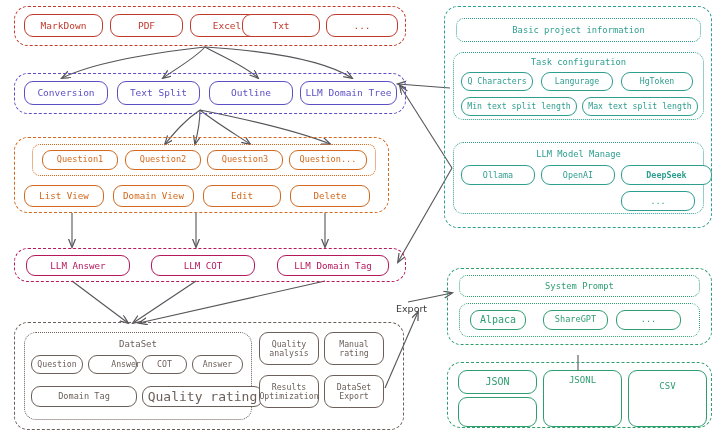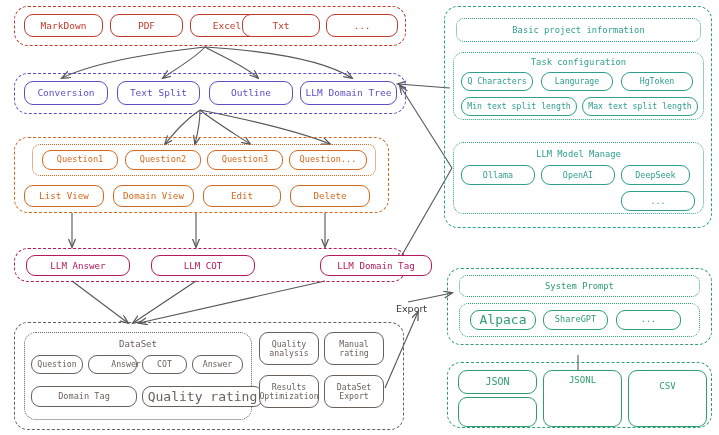--- a/index.html
+++ b/index.html
@@ -105,21 +105,21 @@
   <div class="chip" style="left:289px; top:150px; width:78px; height:20px; border-color:#d2691e; color:#d2691e; font-size:8.6px;">Question...</div>
 
   <div class="chip" style="left:24px; top:185px; width:80px; height:22px; border-color:#d2691e; color:#d2691e; font-size:9.2px;">List View</div>
   <div class="chip" style="left:113px; top:185px; width:81px; height:22px; border-color:#d2691e; color:#d2691e; font-size:9.2px;">Domain View</div>
   <div class="chip" style="left:203px; top:185px; width:78px; height:22px; border-color:#d2691e; color:#d2691e; font-size:9.2px;">Edit</div>
   <div class="chip" style="left:290px; top:185px; width:80px; height:22px; border-color:#d2691e; color:#d2691e; font-size:9.2px;">Delete</div>
 
   <div class="grp dashed" style="left:14px; top:248px; width:392px; height:34px; border-color:#b5185c;"></div>
   <div class="chip" style="left:26px; top:255px; width:104px; height:21px; border-color:#b5185c; color:#b5185c; font-size:9.2px;">LLM Answer</div>
   <div class="chip" style="left:151px; top:255px; width:104px; height:21px; border-color:#b5185c; color:#b5185c; font-size:9.2px;">LLM COT</div>
-  <div class="chip" style="left:277px; top:255px; width:112px; height:21px; border-color:#b5185c; color:#b5185c; font-size:9.2px;margin-left:43px;">LLM Domain Tag</div>
+  <div class="chip" style="left:277px; top:255px; width:112px; height:21px; border-color:#b5185c; color:#b5185c; font-size:9.2px;">LLM Domain Tag</div>
 
   <div class="grp dashed" style="left:14px; top:322px; width:390px; height:108px; border-color:#6b5f5a;"></div>
   <div class="grp dotted" style="left:24px; top:332px; width:228px; height:88px; border-color:#6b5f5a; border-radius:12px;"></div>
   <div class="ttl" style="left:24px; top:340px; width:228px; color:#6b5f5a; font-size:9px;">DataSet</div>
 
   <div class="chip" style="left:31px; top:355px; width:52px; height:19px; border-color:#6b5f5a; color:#6b5f5a; font-size:8.2px;">Question</div>
   <div class="chip" style="left:88px; top:355px; width:49px; height:19px; border-color:#6b5f5a; color:#6b5f5a; font-size:8.2px;padding-left:27px;">Answer</div>
   <div class="chip" style="left:142px; top:355px; width:45px; height:19px; border-color:#6b5f5a; color:#6b5f5a; font-size:8.2px;">COT</div>
   <div class="chip" style="left:192px; top:355px; width:51px; height:19px; border-color:#6b5f5a; color:#6b5f5a; font-size:8.2px;">Answer</div>
   <div class="chip" style="left:31px; top:386px; width:106px; height:21px; border-color:#6b5f5a; color:#6b5f5a; font-size:8.6px;">Domain Tag</div>
@@ -146,28 +146,28 @@
   <div class="chip" style="left:461px; top:72px; width:72px; height:19px; border-color:#2e9e8f; color:#2e9e8f; font-size:8.2px;">Q Characters</div>
   <div class="chip" style="left:541px; top:72px; width:72px; height:19px; border-color:#2e9e8f; color:#2e9e8f; font-size:8.2px;">Langurage</div>
   <div class="chip" style="left:621px; top:72px; width:72px; height:19px; border-color:#2e9e8f; color:#2e9e8f; font-size:8.2px;">HgToken</div>
   <div class="chip" style="left:461px; top:97px; width:116px; height:19px; border-color:#2e9e8f; color:#2e9e8f; font-size:8.2px;">Min text split length</div>
   <div class="chip" style="left:582px; top:97px; width:116px; height:19px; border-color:#2e9e8f; color:#2e9e8f; font-size:8.2px;">Max text split length</div>
 
   <div class="grp dotted" style="left:453px; top:142px; width:251px; height:72px; border-color:#2e9e8f; border-radius:10px;"></div>
   <div class="ttl" style="left:453px; top:150px; width:251px; color:#2e9e8f; font-size:8.8px;">LLM Model Manage</div>
   <div class="chip" style="left:461px; top:165px; width:74px; height:20px; border-color:#2e9e8f; color:#2e9e8f; font-size:8.4px;">Ollama</div>
   <div class="chip" style="left:541px; top:165px; width:74px; height:20px; border-color:#2e9e8f; color:#2e9e8f; font-size:8.4px;">OpenAI</div>
-  <div class="chip" style="left:621px; top:165px; width:69px; height:20px; border-color:#2e9e8f; color:#2e9e8f; font-size:8.4px;">DeepSeek</div>
+  <div class="chip" style="left:621px; top:165px; width:91px; height:20px; border-color:#2e9e8f; color:#2e9e8f; font-size:8.4px;font-weight:bold;">DeepSeek</div>
   <div class="chip" style="left:621px; top:191px; width:74px; height:20px; border-color:#2e9e8f; color:#2e9e8f; font-size:8.4px;">...</div>
 
   <div class="grp dashed" style="left:447px; top:268px; width:265px; height:77px; border-color:#2e9e6f;"></div>
   <div class="grp dotted" style="left:459px; top:275px; width:241px; height:22px; border-color:#2e9e6f; border-radius:8px;"></div>
   <div class="ttl" style="left:459px; top:282px; width:241px; color:#2e9e6f; font-size:8.8px;">System Prompt</div>
   <div class="grp dotted" style="left:459px; top:303px; width:241px; height:34px; border-color:#2e9e6f; border-radius:9px;"></div>
-  <div class="chip" style="left:470px; top:310px; width:66px; height:20px; border-color:#2e9e6f; color:#2e9e6f; font-size:13px;">Alpaca</div>
+  <div class="chip" style="left:470px; top:310px; width:56px; height:20px; border-color:#2e9e6f; color:#2e9e6f; font-size:10px;">Alpaca</div>
   <div class="chip" style="left:543px; top:310px; width:65px; height:20px; border-color:#2e9e6f; color:#2e9e6f; font-size:8.6px;">ShareGPT</div>
   <div class="chip" style="left:616px; top:310px; width:65px; height:20px; border-color:#2e9e6f; color:#2e9e6f; font-size:8.6px;">...</div>
 
   <div class="grp dashed" style="left:447px; top:362px; width:265px; height:66px; border-color:#2e9e6f;"></div>
   <div class="chip" style="left:458px; top:370px; width:79px; height:24px; border-color:#2e9e6f; color:#2e9e6f; font-size:10px; align-items:center;">JSON</div>
   <div class="chip" style="left:458px; top:397px; width:79px; height:30px; border-color:#2e9e6f; color:#2e9e6f; font-size:9px;"></div>
   <div class="chip" style="left:543px; top:370px; width:79px; height:57px; border-color:#2e9e6f; color:#2e9e6f; font-size:9px; align-items:flex-start; padding-top:5px;">JSONL</div>
   <div class="chip" style="left:628px; top:370px; width:79px; height:57px; border-color:#2e9e6f; color:#2e9e6f; font-size:9px; align-items:flex-start; padding-top:11px;">CSV</div>
 
 </div>

